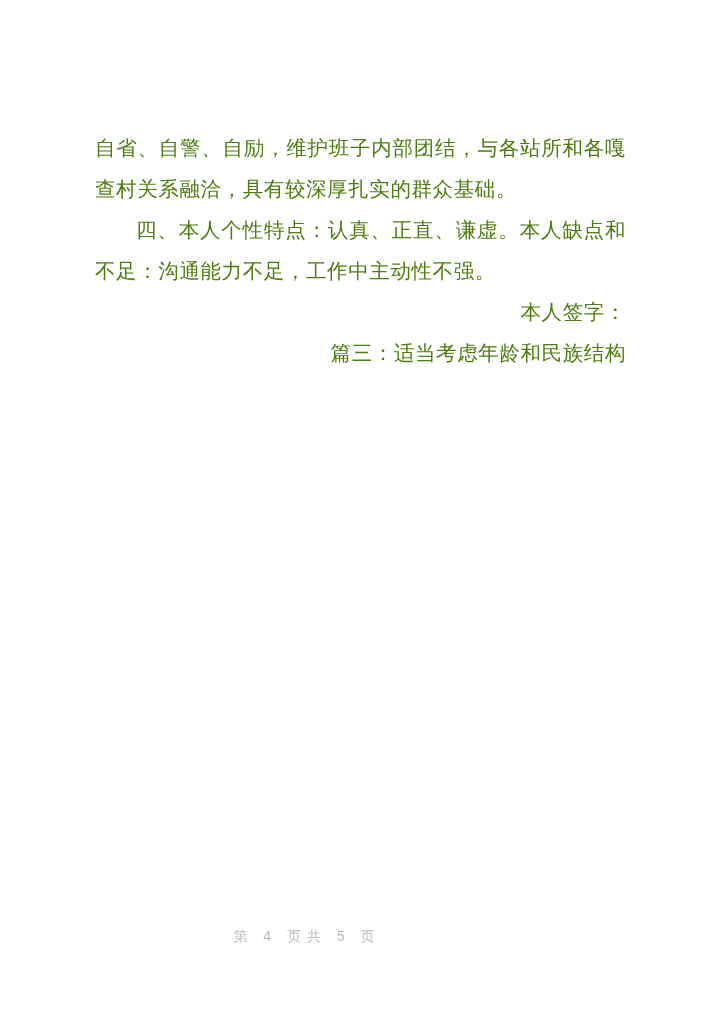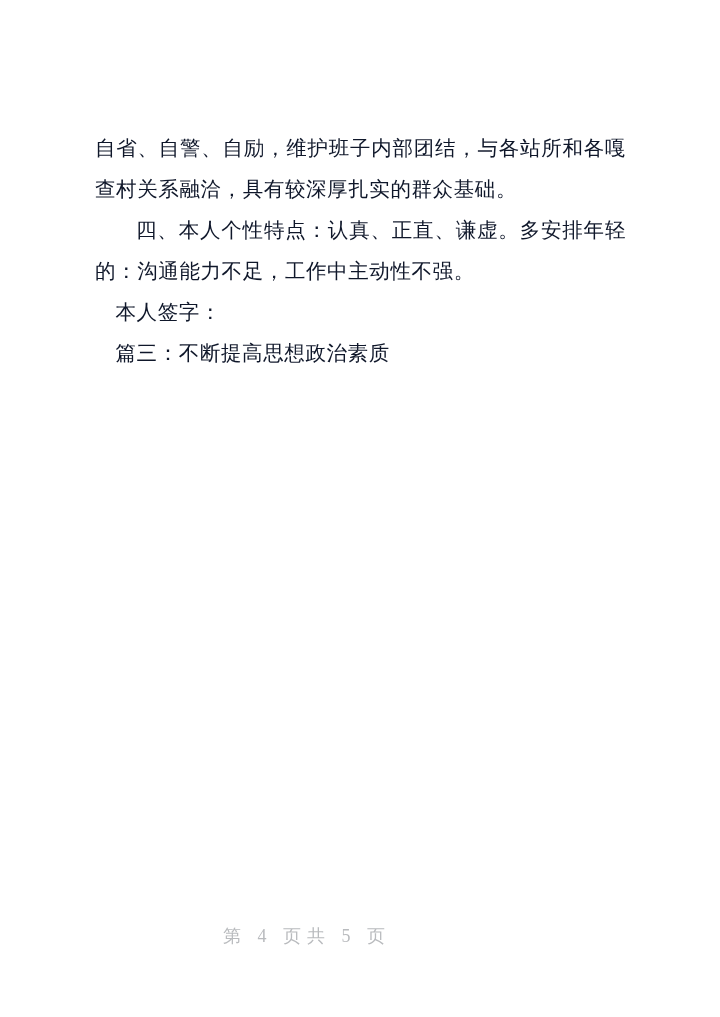--- a/index.html
+++ b/index.html
@@ -22,73 +22,73 @@
   .doc-body {
     position: absolute;
     left: 95px;
     top: 128px;
     width: 531px;
   }
   .para {
     margin: 0;
     font-size: 20.5px;
     line-height: 41px;
-    color: #0f172a;
+    color: #4d7c0f;
     text-align: justify;
     text-justify: inter-ideograph;
     letter-spacing: 0.6px;
     font-weight: 400;
     -webkit-font-smoothing: antialiased;
     text-rendering: optimizeLegibility;
   }
   
   .para.indent2 {
     text-indent: 2em;
   }
   
   .para.indent1 {
     text-indent: 1em;
-    text-align: left;
+    text-align: right;
   }
   .para.flush {
     text-indent: 0;
   }
   .stars {
     letter-spacing: 0.5px;
   }
   .footer {
     position: absolute;
     left: 0;
     top: 925px;
     width: 608px;
     text-align: center;
-    font-size: 18px;
+    font-size: 14px;
     line-height: 22px;
     color: #b9bbbe;
     letter-spacing: 6px;
     text-indent: 6px;
-    font-family: Liberation Serif, serif;
+    font-family: Liberation Sans, sans-serif;
   }
 </style>
 </head>
 <body>
 
 <div class="page">
 
   <div class="doc-body">
 
     <p class="para flush">自省、自警、自励，维护班子内部团结，与各站所和各嘎查村关系融洽，具有较深厚扎实的群众基础。</p>
 
-    <p class="para indent2">四、本人个性特点：认真、正直、谦虚。多安排年轻的：沟通能力不足，工作中主动性不强。</p>
+    <p class="para indent2">四、本人个性特点：认真、正直、谦虚。本人缺点和不足：沟通能力不足，工作中主动性不强。</p>
 
 
 
     <p class="para indent1">本人签字：</p>
 
-    <p class="para indent1">篇三：不断提高思想政治素质</p>
+    <p class="para indent1">篇三：适当考虑年龄和民族结构</p>
 
 
 
   </div>
 
   <div class="footer">第 4 页共 5 页</div>
 
 </div>
 
 </body></html>

